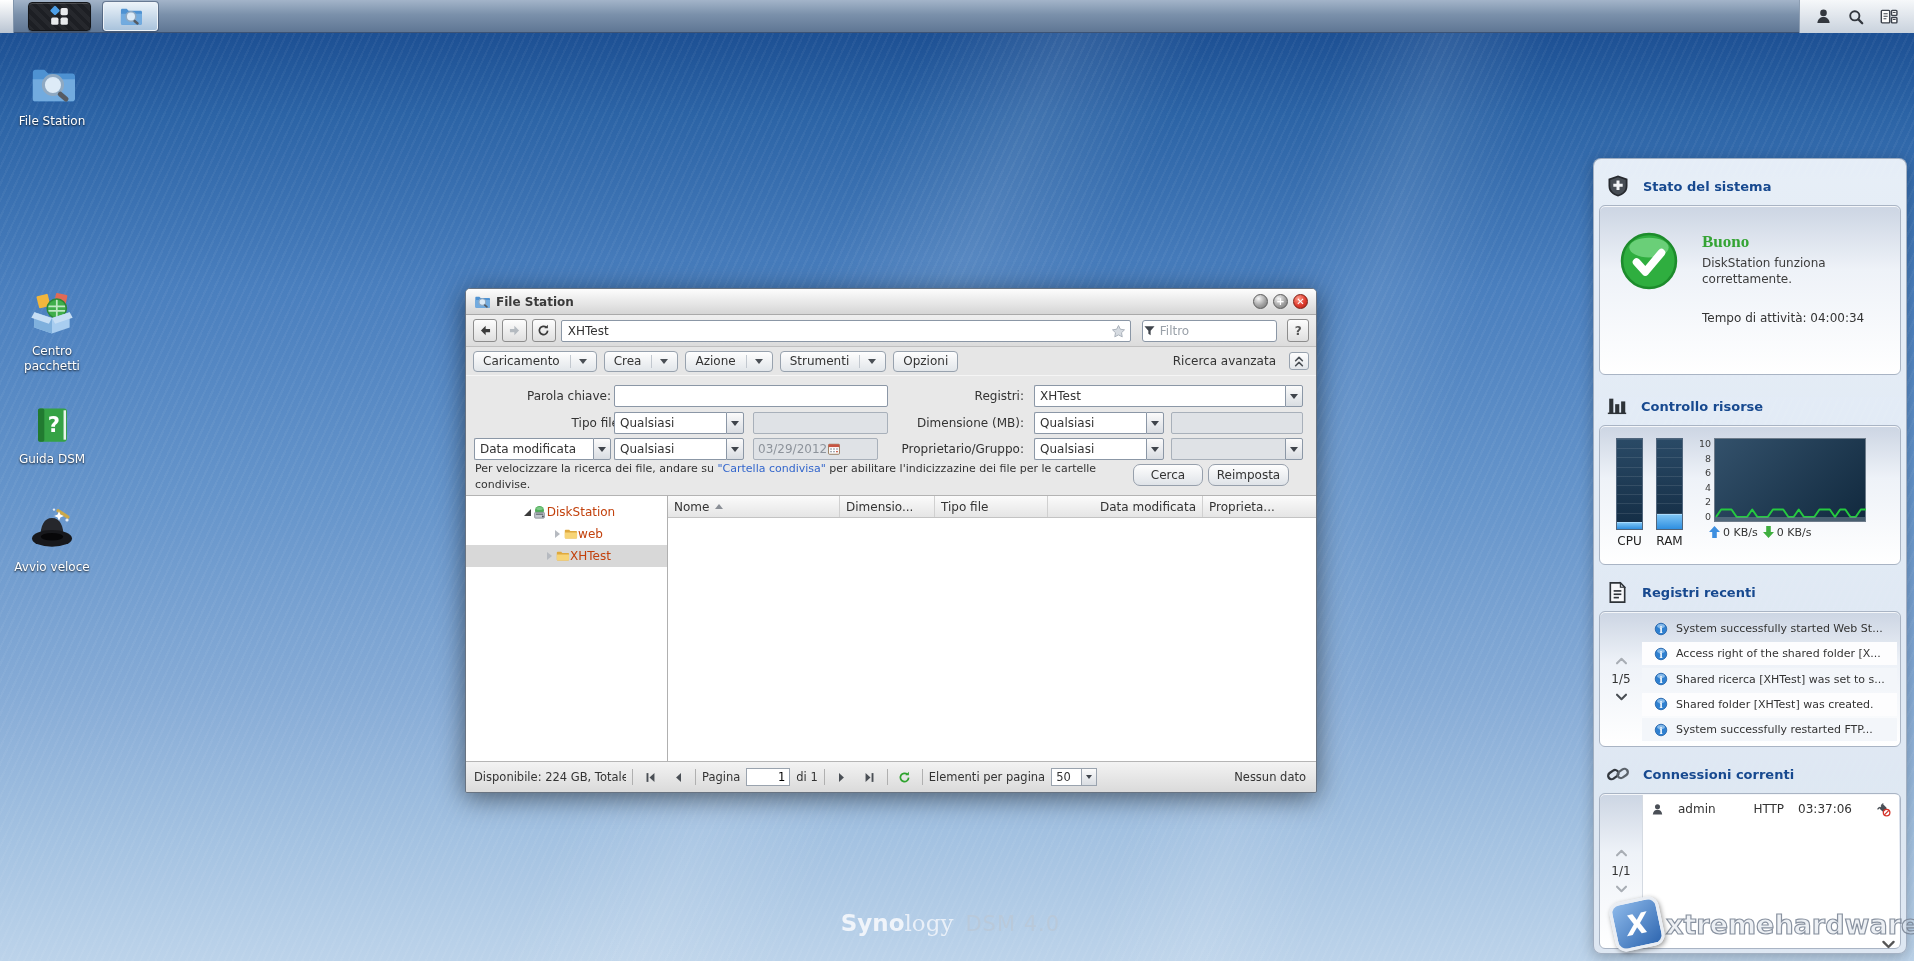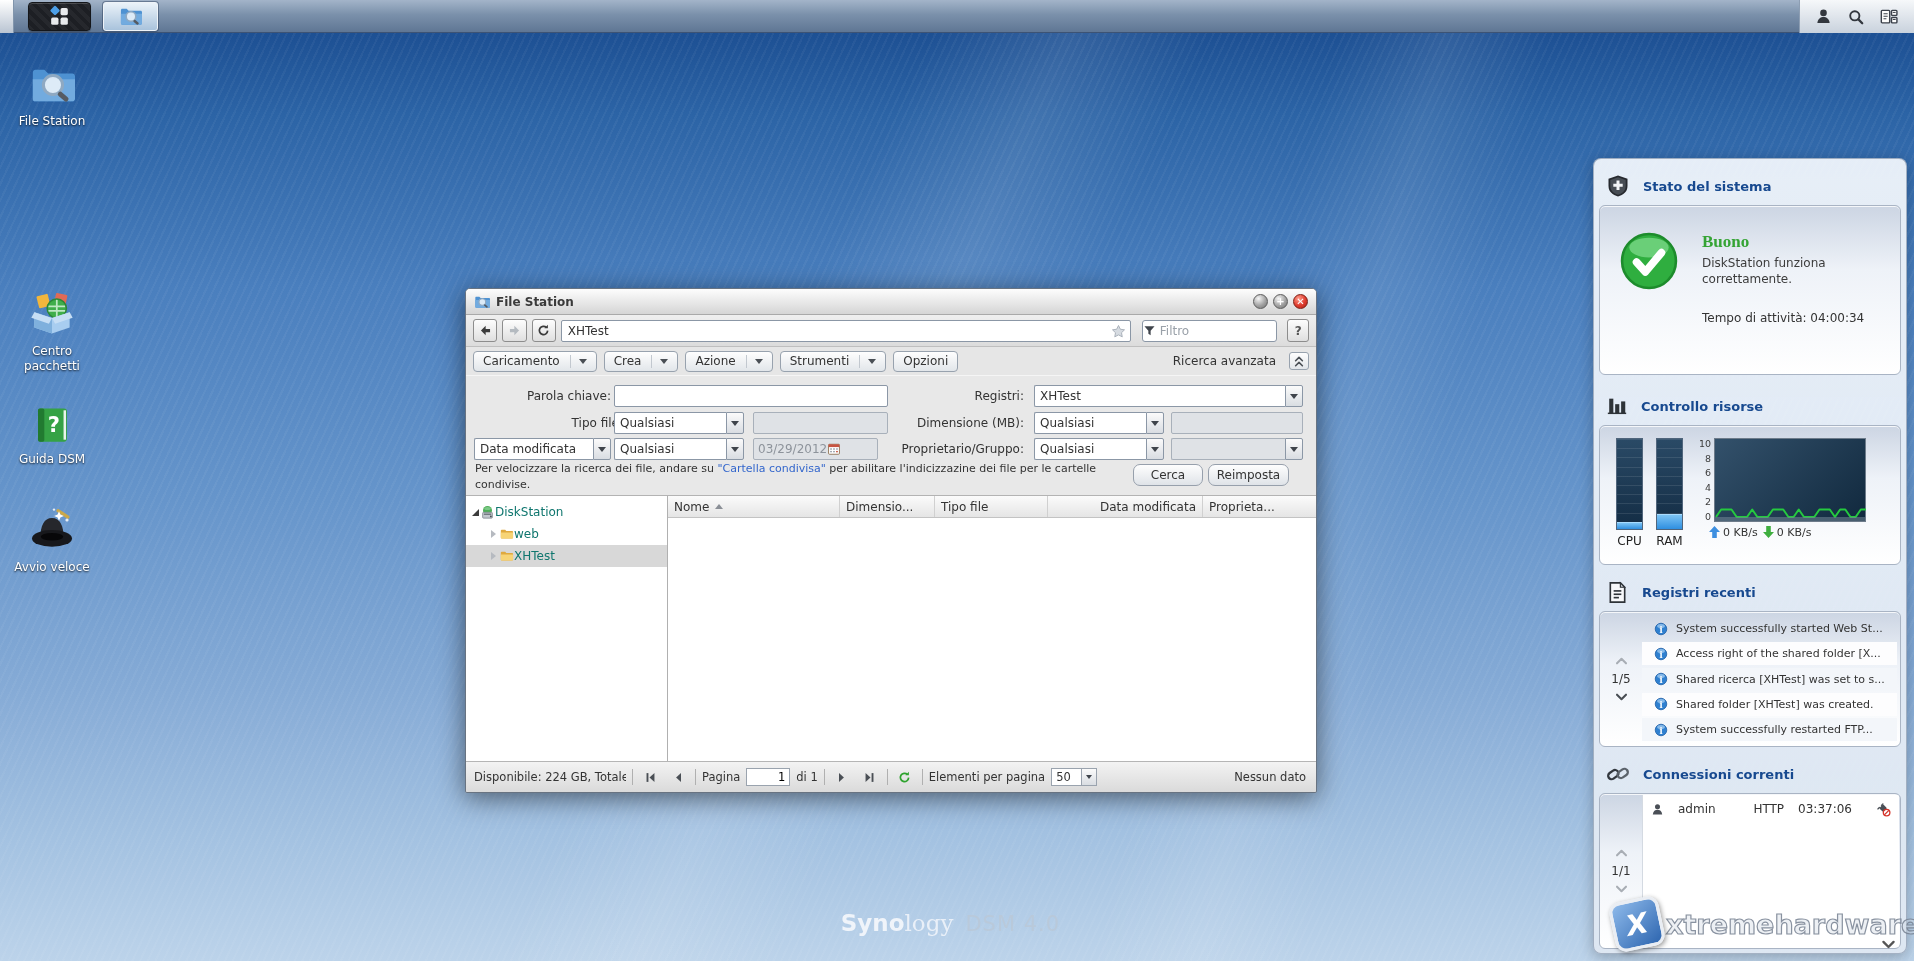--- a/index.html
+++ b/index.html
@@ -85,21 +85,21 @@
     background:linear-gradient(180deg,#fbfbfb,#d9dde2); display:flex; align-items:center; justify-content:center; }
   .combo .drop::after { content:""; width:0; height:0; border-left:4px solid transparent; border-right:4px solid transparent; border-top:5px solid #3f444b; }
   .sp-note { position:absolute; left:9px; top:85px; width:655px; font-size:11px; color:#333; line-height:1.45; }
   .sp-note .lnk { color:#3366cc; }
   .formbtn { position:absolute; height:22px; border:1px solid #97a0ac; border-radius:7px;
     background:linear-gradient(180deg,#fefefe,#dfe3e8); font-size:12px; color:#333;
     display:flex; align-items:center; justify-content:center; }
 
   .content { flex:1; display:flex; min-height:0; background:#fff; }
   .treepanel { width:202px; border-right:1px solid #b0b0b0; background:#fff; padding-top:5px; font-size:12px; }
-  .trow { height:22px; display:flex; align-items:center; gap:0; padding-left:6px; color:#0f766e; }
+  .trow { height:22px; display:flex; align-items:center; gap:0; padding-left:6px; color:#c2410c;justify-content:center; }
   .trow.child { padding-left:24px; }
   .trow.sel { background:#d8d8d8; }
   .exp-open { width:0; height:0; border-bottom:7px solid #3c3c3c; border-left:7px solid transparent; margin-right:1px; }
   .exp-closed { width:0; height:0; border-top:4px solid transparent; border-bottom:4px solid transparent; border-left:5px solid #b6bac0; margin:0 3px 0 1px; }
   .listpanel { flex:1; display:flex; flex-direction:column; min-width:0; }
   .lheader { height:22px; display:flex; background:linear-gradient(180deg,#fbfbfb,#e5e5e5); border-bottom:1px solid #c3c3c3; font-size:12px; color:#333; }
   .lcol { display:flex; align-items:center; padding:0 6px; border-right:1px solid #d0d0d0; overflow:hidden; white-space:nowrap; }
   .sortarrow { width:0; height:0; border-left:4px solid transparent; border-right:4px solid transparent; border-bottom:5px solid #8a8f96; margin-left:6px; }
   .lbody { flex:1; background:#fff; }
 

